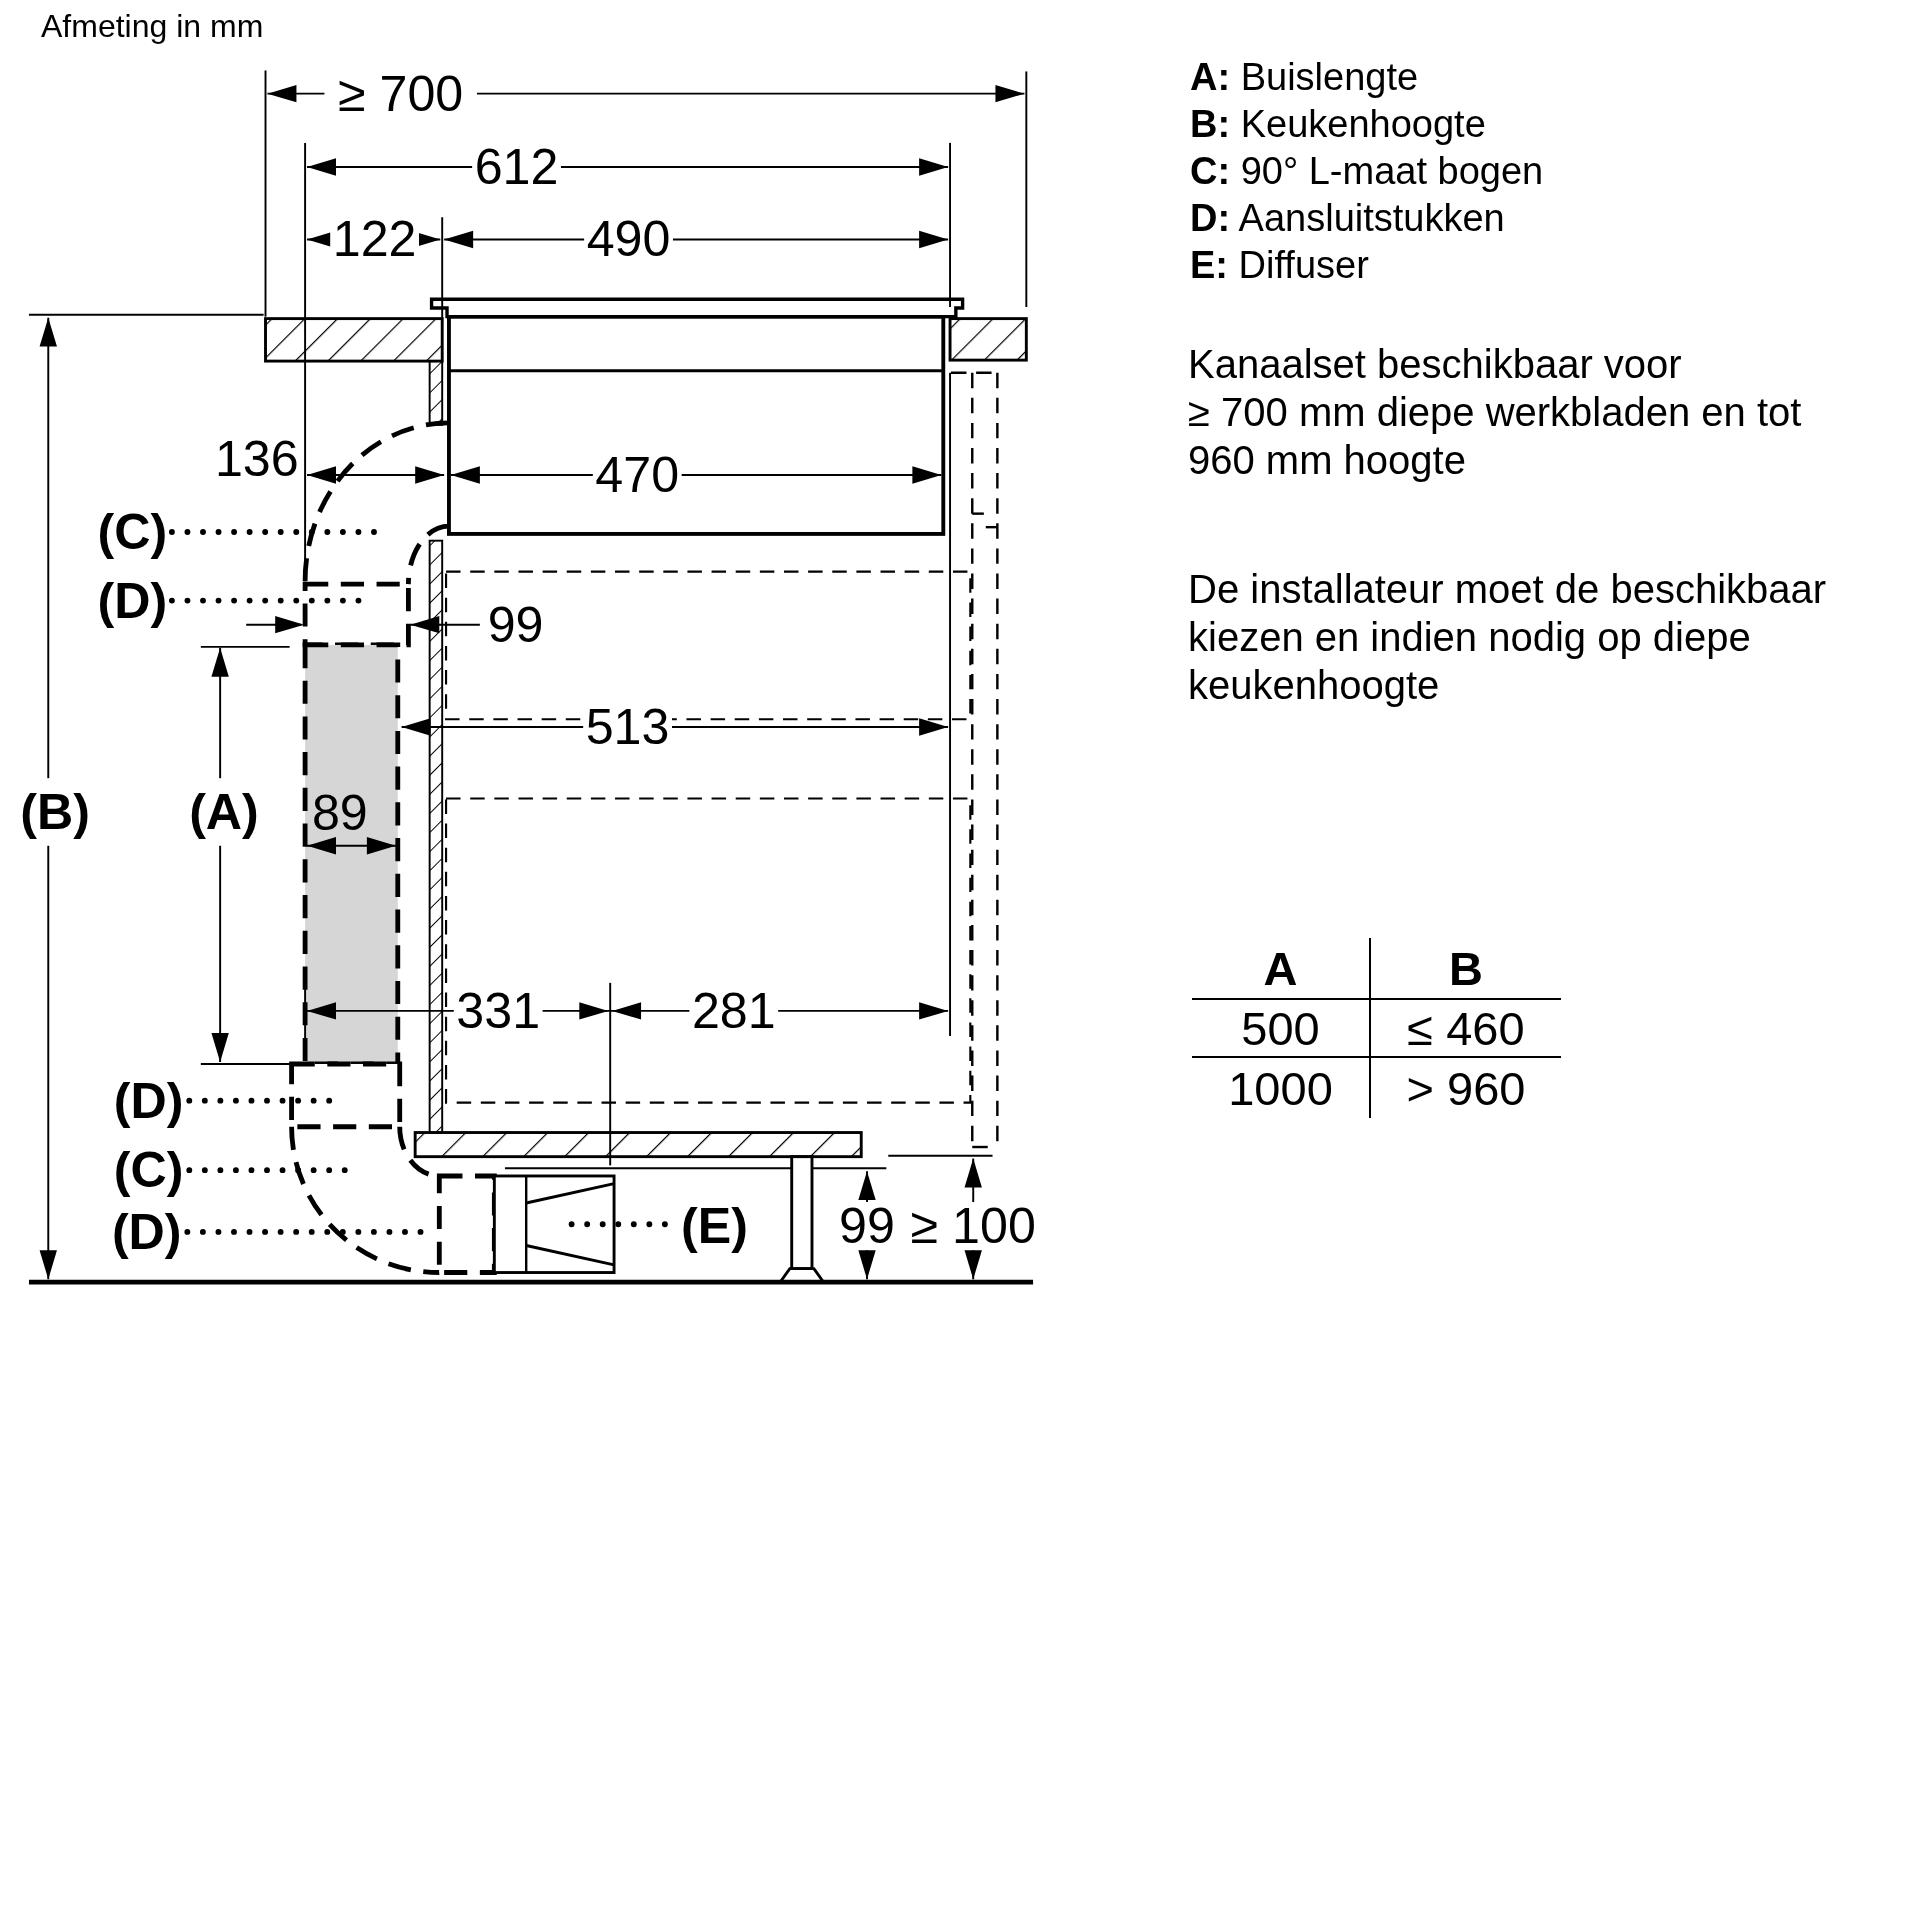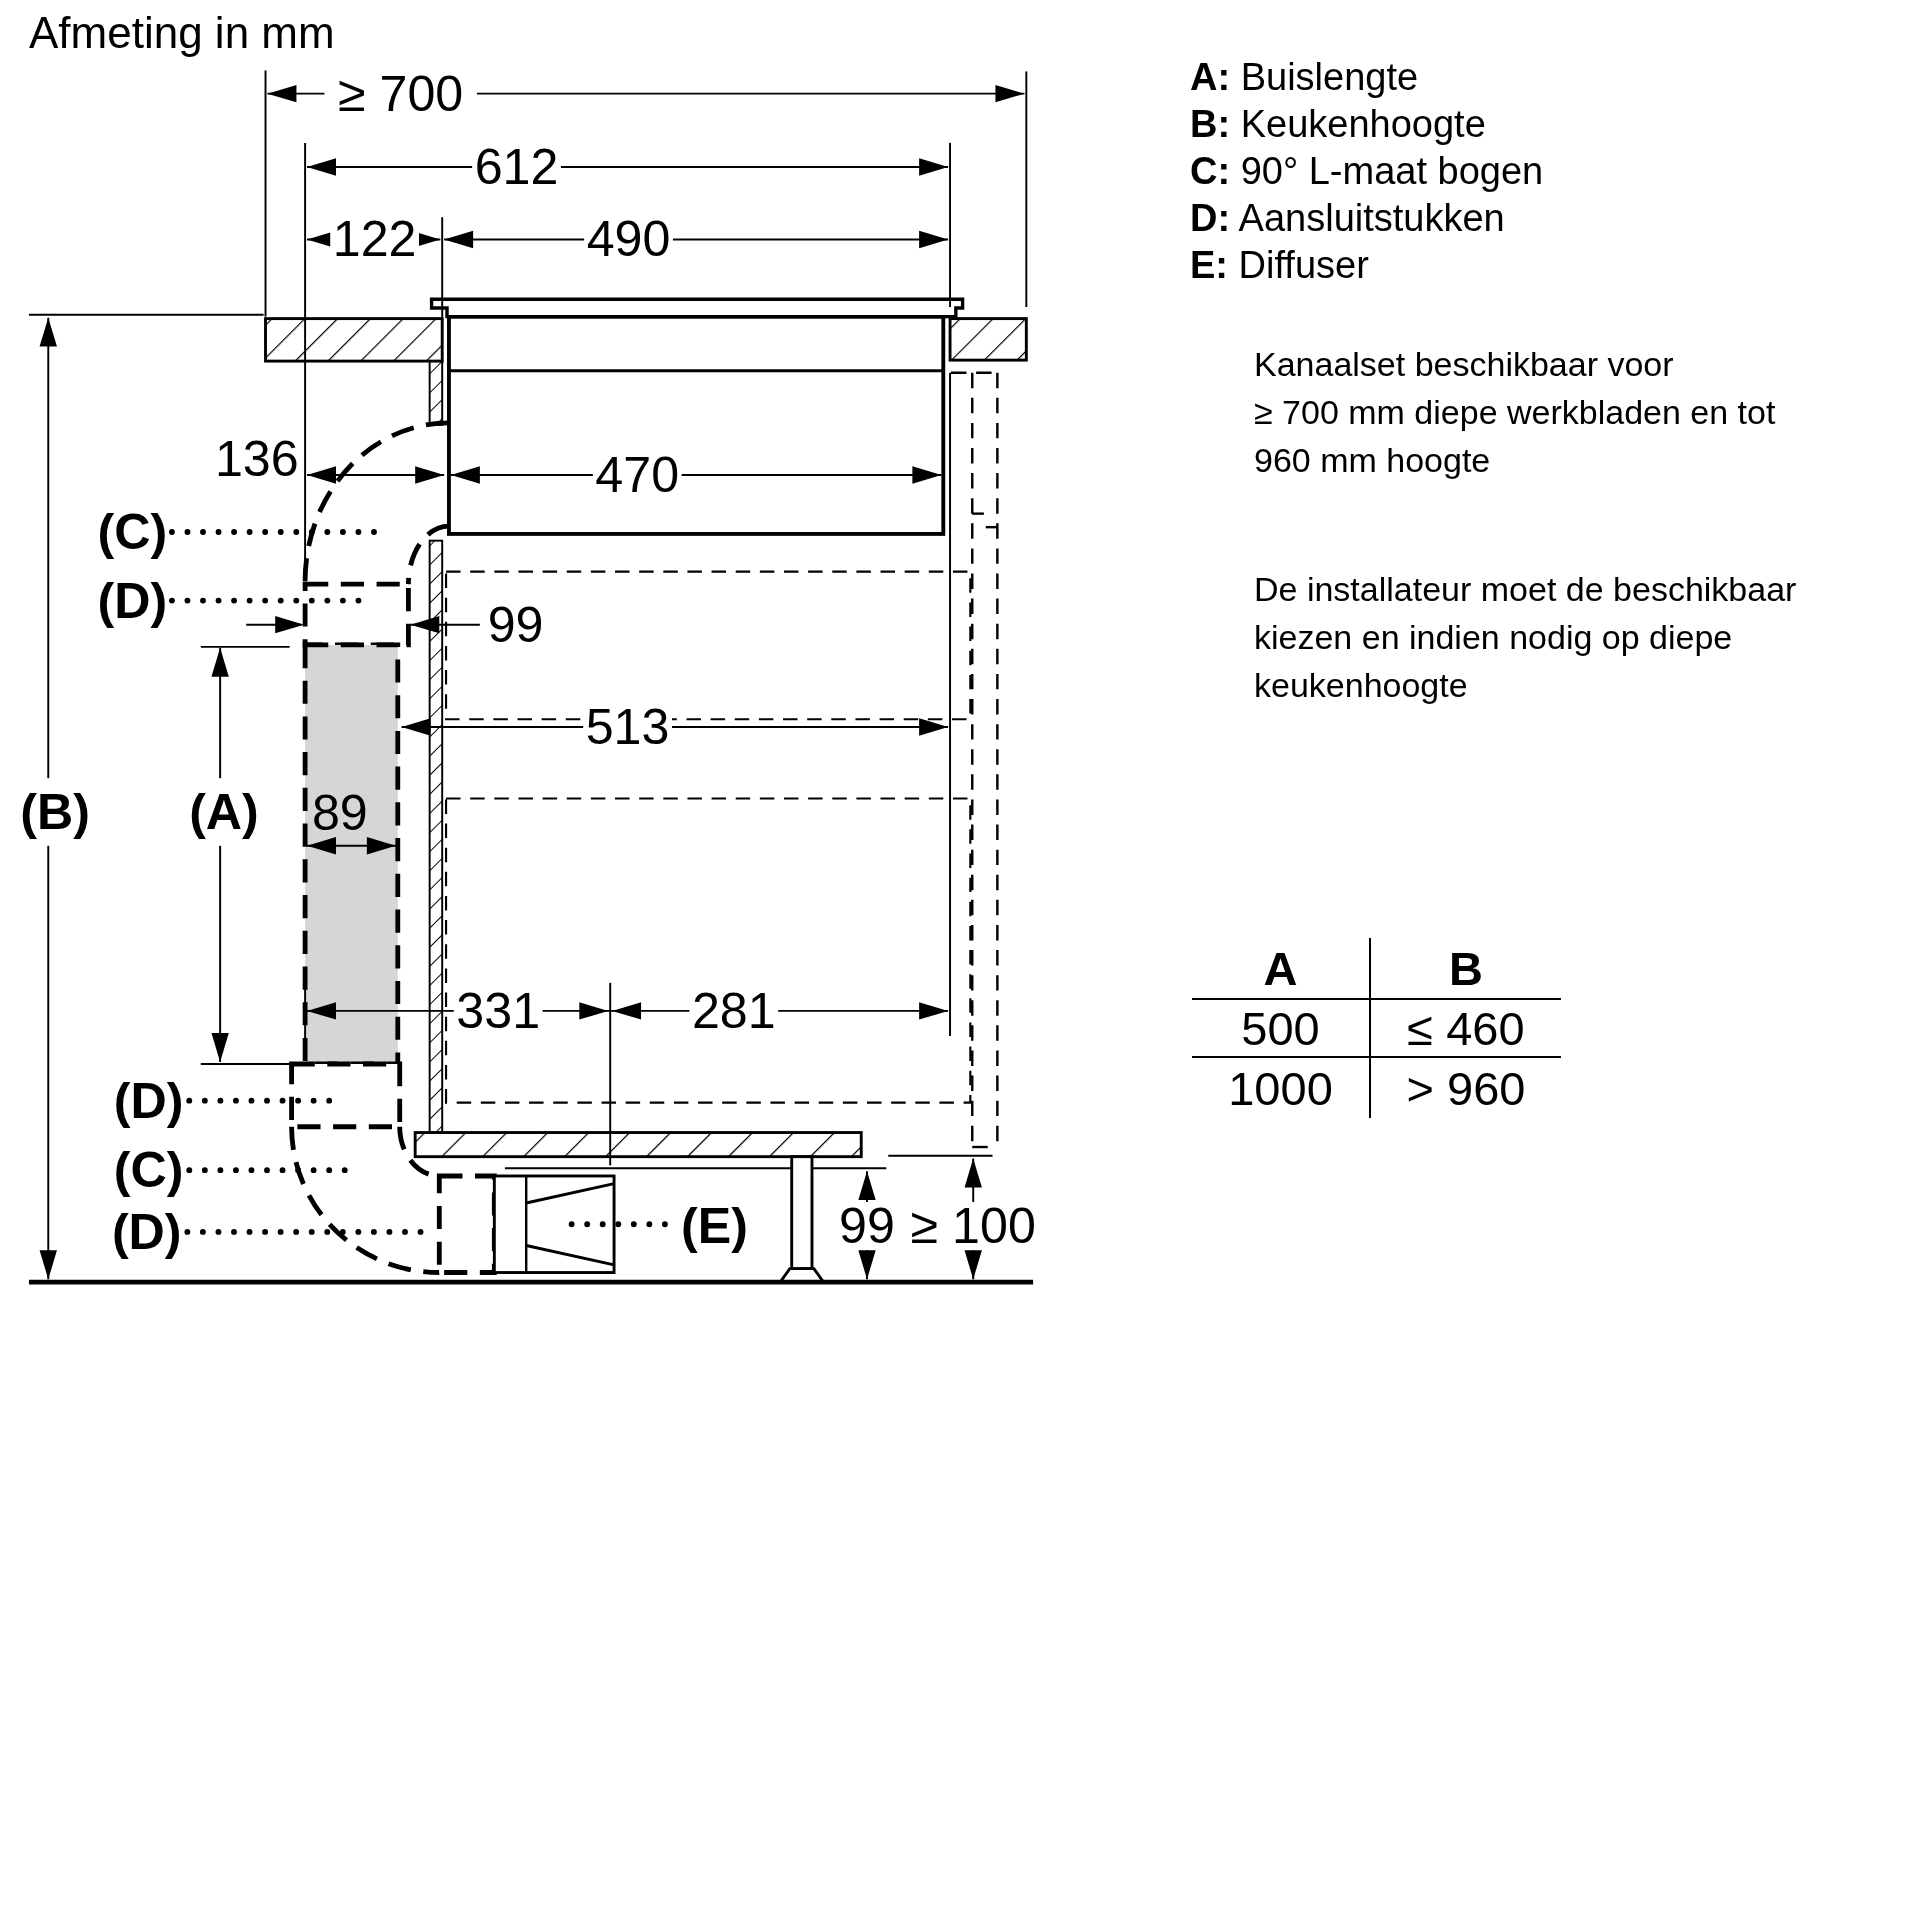--- a/index.html
+++ b/index.html
@@ -1,21 +1,21 @@
 <!DOCTYPE html>
 <html><head>
 <meta charset="utf-8">
 <style>
   html,body{margin:0;padding:0;background:#fff;}
   body{width:1931px;height:1931px;position:relative;font-family:"Liberation Sans",sans-serif;color:#000;overflow:hidden;}
   #drawing{position:absolute;left:0;top:0;}
-  .page-title{position:absolute;left:29px;top:7.7px;font-size:44px;}
+  .page-title{position:absolute;left:41px;top:7.7px;font-size:32px;}
   .legend{position:absolute;left:1190px;top:54px;font-size:38px;line-height:47px;}
   .legend .row b{font-weight:bold;}
-  .note{position:absolute;left:1254px;font-size:34px;line-height:48px;}
+  .note{position:absolute;left:1188px;font-size:40px;line-height:48px;}
   .note1{top:340px;}
   .note2{top:565px;}
   .spec-table{position:absolute;left:1192px;top:938px;width:369px;font-size:47px;}
   .spec-table .trow{display:flex;align-items:center;}
   .spec-table .ca{width:177px;text-align:center;box-sizing:border-box;}
   .spec-table .cb{width:192px;text-align:center;box-sizing:border-box;border-left:2.9px solid #000;}
   .spec-table .thead{height:60px;font-weight:bold;border-bottom:2.9px solid #000;}
   .spec-table .tr1{height:56px;border-bottom:2.9px solid #000;}
   .spec-table .tr2{height:60px;align-items:center;}
   .spec-table .thead .ca,.spec-table .tr1 .ca,.spec-table .tr2 .ca,

